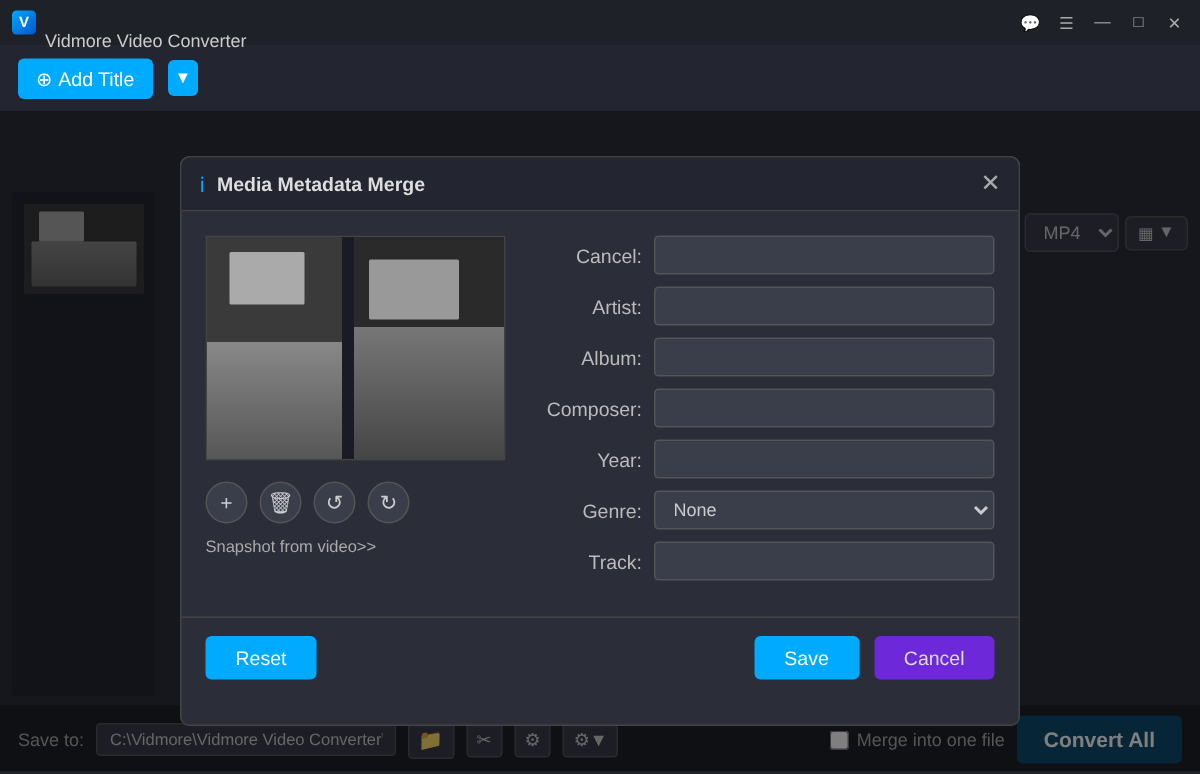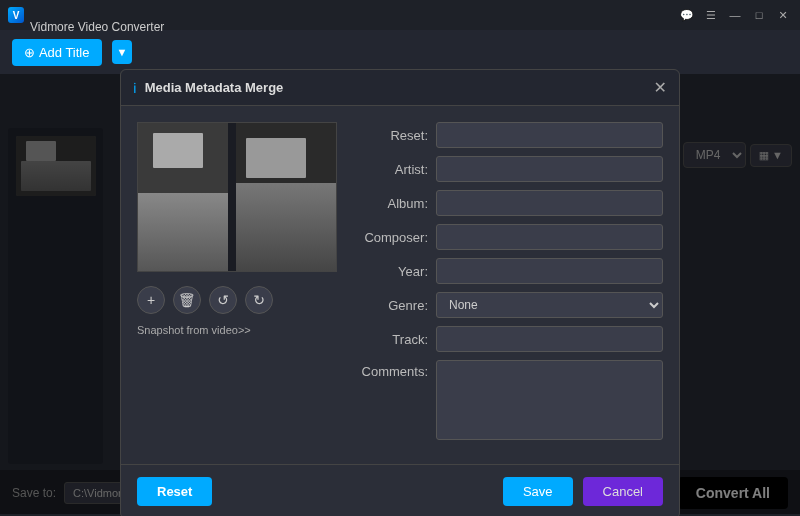--- a/index.html
+++ b/index.html
@@ -215,21 +215,21 @@
     }
     .merge-checkbox-label {
       display: flex;
       align-items: center;
       gap: 5px;
       color: #aaa;
       font-size: 12px;
       margin-left: auto;
     }
     .convert-all-btn {
-      background: #000000;
+      background: #0c4a6e;
       color: white;
       border: none;
       border-radius: 4px;
       padding: 8px 18px;
       cursor: pointer;
       font-size: 14px;
       font-weight: bold;
       white-space: nowrap;
     }
 
@@ -437,21 +437,20 @@
       gap: 10px;
     }
     .btn-reset {
       background: #00aaff;
       color: white;
       border: none;
       border-radius: 4px;
       padding: 7px 20px;
       cursor: pointer;
       font-size: 13px;
-      font-weight: bold;
     }
     .btn-save {
       background: #00aaff;
       color: white;
       border: none;
       border-radius: 4px;
       padding: 7px 20px;
       cursor: pointer;
       font-size: 13px;
     }
@@ -528,21 +527,21 @@
             <button class="media-ctrl-btn">+</button>
             <button class="media-ctrl-btn">🗑</button>
             <button class="media-ctrl-btn">↺</button>
             <button class="media-ctrl-btn">↻</button>
           </div>
           <div class="snapshot-link">Snapshot from video&gt;&gt;</div>
         </div>
 
         <div class="metadata-form">
           <div class="form-row">
-            <label class="form-label">Reset:</label>
+            <label class="form-label">Cancel:</label>
             <input class="form-input" type="text" value="" style="">
           </div>
           <div class="form-row">
             <label class="form-label">Artist:</label>
             <input class="form-input" type="text" value="" style="">
           </div>
           <div class="form-row">
             <label class="form-label">Album:</label>
             <input class="form-input" type="text" value="" style="">
           </div>
@@ -561,24 +560,20 @@
               <option>Rock</option>
               <option>Pop</option>
               <option>Jazz</option>
               <option>Classical</option>
               <option>Electronic</option>
             </select>
           </div>
           <div class="form-row">
             <label class="form-label">Track:</label>
             <input class="form-input" type="text" value="" style="">
-          </div>
-          <div class="form-row" style="align-items: flex-start;">
-            <label class="form-label" style="margin-top:4px;">Comments:</label>
-            <textarea class="form-textarea" style=""></textarea>
           </div>
         </div>
       </div>
 
       <div class="modal-footer">
         <button class="btn-reset">Reset</button>
         <div class="footer-right">
           <button class="btn-save">Save</button>
           <button class="btn-cancel">Cancel</button>
         </div>

